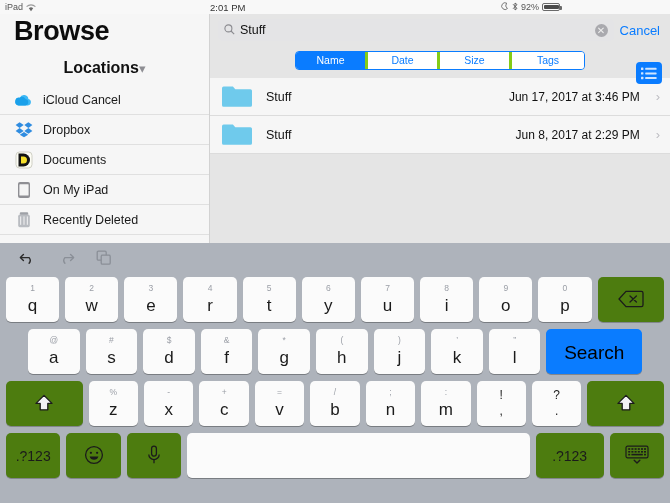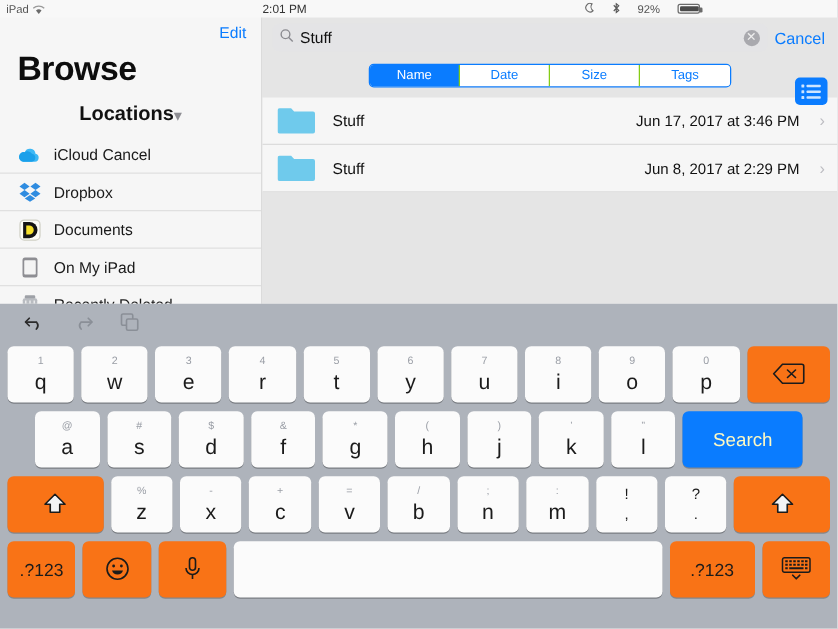--- a/index.html
+++ b/index.html
@@ -13,21 +13,21 @@
   #app { position: relative; width: 670px; height: 503px; }
 
   
   .statusbar {
     position: absolute; top: 0; left: 0; width: 566px; height: 14px;
     display: flex; align-items: center;
     font-size: 9px; color: #555;
   }
   .sb-left { width: 210px; display: flex; align-items: center; gap: 3px; padding-left: 5px; }
   .sb-center { flex: 1; font-size: 9.5px; color: #333; }
-  .sb-right { width: 210px; display: flex; align-items: center; justify-content: flex-end; gap: 14px; padding-right: 6px; }
+  .sb-right { width: 210px; display: flex; align-items: center; justify-content: flex-end; gap: 3px; padding-right: 6px; }
   .wifi-icon { display:inline-block; width:9px; height:7px; position:relative; }
   .wifi-icon svg { display:block; }
   .battery-shell {
     width: 18px; height: 8px; border: 1px solid #6a6a6a; border-radius: 2px;
     position: relative; display: inline-block;
   }
   .battery-shell::after {
     content:""; position:absolute; right:-3px; top:2px; width:2px; height:4px;
     background:#6a6a6a; border-radius:0 1px 1px 0;
   }
@@ -76,21 +76,21 @@
   }
   .cancel-link { color: #0a7cff; font-size: 13px; padding-right: 2px; }
 
   .scope-row { display:flex; align-items:center; height: 28px; padding: 0 8px; }
   .segmented {
     display:flex; border: 1px solid #0a7cff; border-radius: 4px; overflow:hidden;
     height: 19px; margin: 0 auto;
   }
   .seg {
     min-width: 72px; text-align:center; font-size: 10.5px; line-height: 17px;
-    color: #0a7cff; background: #fff; border-right: 1px solid #84cc16;
+    color: #0a7cff; background: #fff; border-right: 3px solid #84cc16;
   }
   .seg:last-child { border-right: none; }
   .seg.active { background: #0a7cff; color: #fff; }
   .view-toggle {
     position:absolute; right: 8px; top: 48px;
     width: 26px; height: 22px; border-radius: 4px; background: #0a7cff;
     display:flex; align-items:center; justify-content:center;
   }
 
   .file-list { margin-top: 4px; }
@@ -124,26 +124,26 @@
     display:flex; flex-direction:column; align-items:center; justify-content:center;
     height: 45px; flex: 1 1 0; position: relative;
   }
   .key .alt {
     font-size: 8.5px; color: #9a9ea6; line-height: 1; height: 11px;
   }
   .key .main { font-size: 17px; color: #1b1b1b; line-height: 1; margin-top: 2px; }
   .key.stack .alt { font-size: 12px; color: #1b1b1b; height: 13px; }
   .key.stack .main { font-size: 12px; margin-top: 3px; }
   .key.dark {
-    background: #f97316; box-shadow: 0 1px 0 rgba(0,0,0,0.25);
+    background: #4d7c0f; box-shadow: 0 1px 0 rgba(0,0,0,0.25);
     color: #1b1b1b;
   }
   .key.dark .main { font-size: 14px; }
   .key.blue { background: #0a7cff; box-shadow: 0 1px 0 rgba(0,0,0,0.25); }
-  .key.blue .main { color: #fef9c3; font-size: 15px; }
+  .key.blue .main { color: #000000; font-size: 19px; }
   .key.wide15 { flex: 1.55 1 0; }
   .key.wide12 { flex: 1.25 1 0; }
   .key.wide18 { flex: 1.85 1 0; }
   .key.space { flex: 6.3 1 0; }
   .key svg { display:block; }
 </style>
 </head>
 <body>
 
 <div id="app">
@@ -171,23 +171,20 @@
           </svg>
       </span>
       <span>92%</span>
       <span class="battery-shell">
         <span class="battery-fill" id="batt-fill" style="width: 14.72px;"></span>
       </span>
     </div>
   </div>
 
   <div class="sidebar">
-    <div class="sb-edit-row">
-      <span class="edit-link">Edit</span>
-    </div>
     <div class="browse-title">Browse</div>
     <div class="locations-row">
       <span class="locations-label">Locations</span>
       <span class="chevron-dn">▾</span>
     </div>
     <div class="loc-list">
 
       <div class="loc-item">
         <span class="loc-icon">
           <svg width="19" height="14" viewBox="0 0 19 14">

